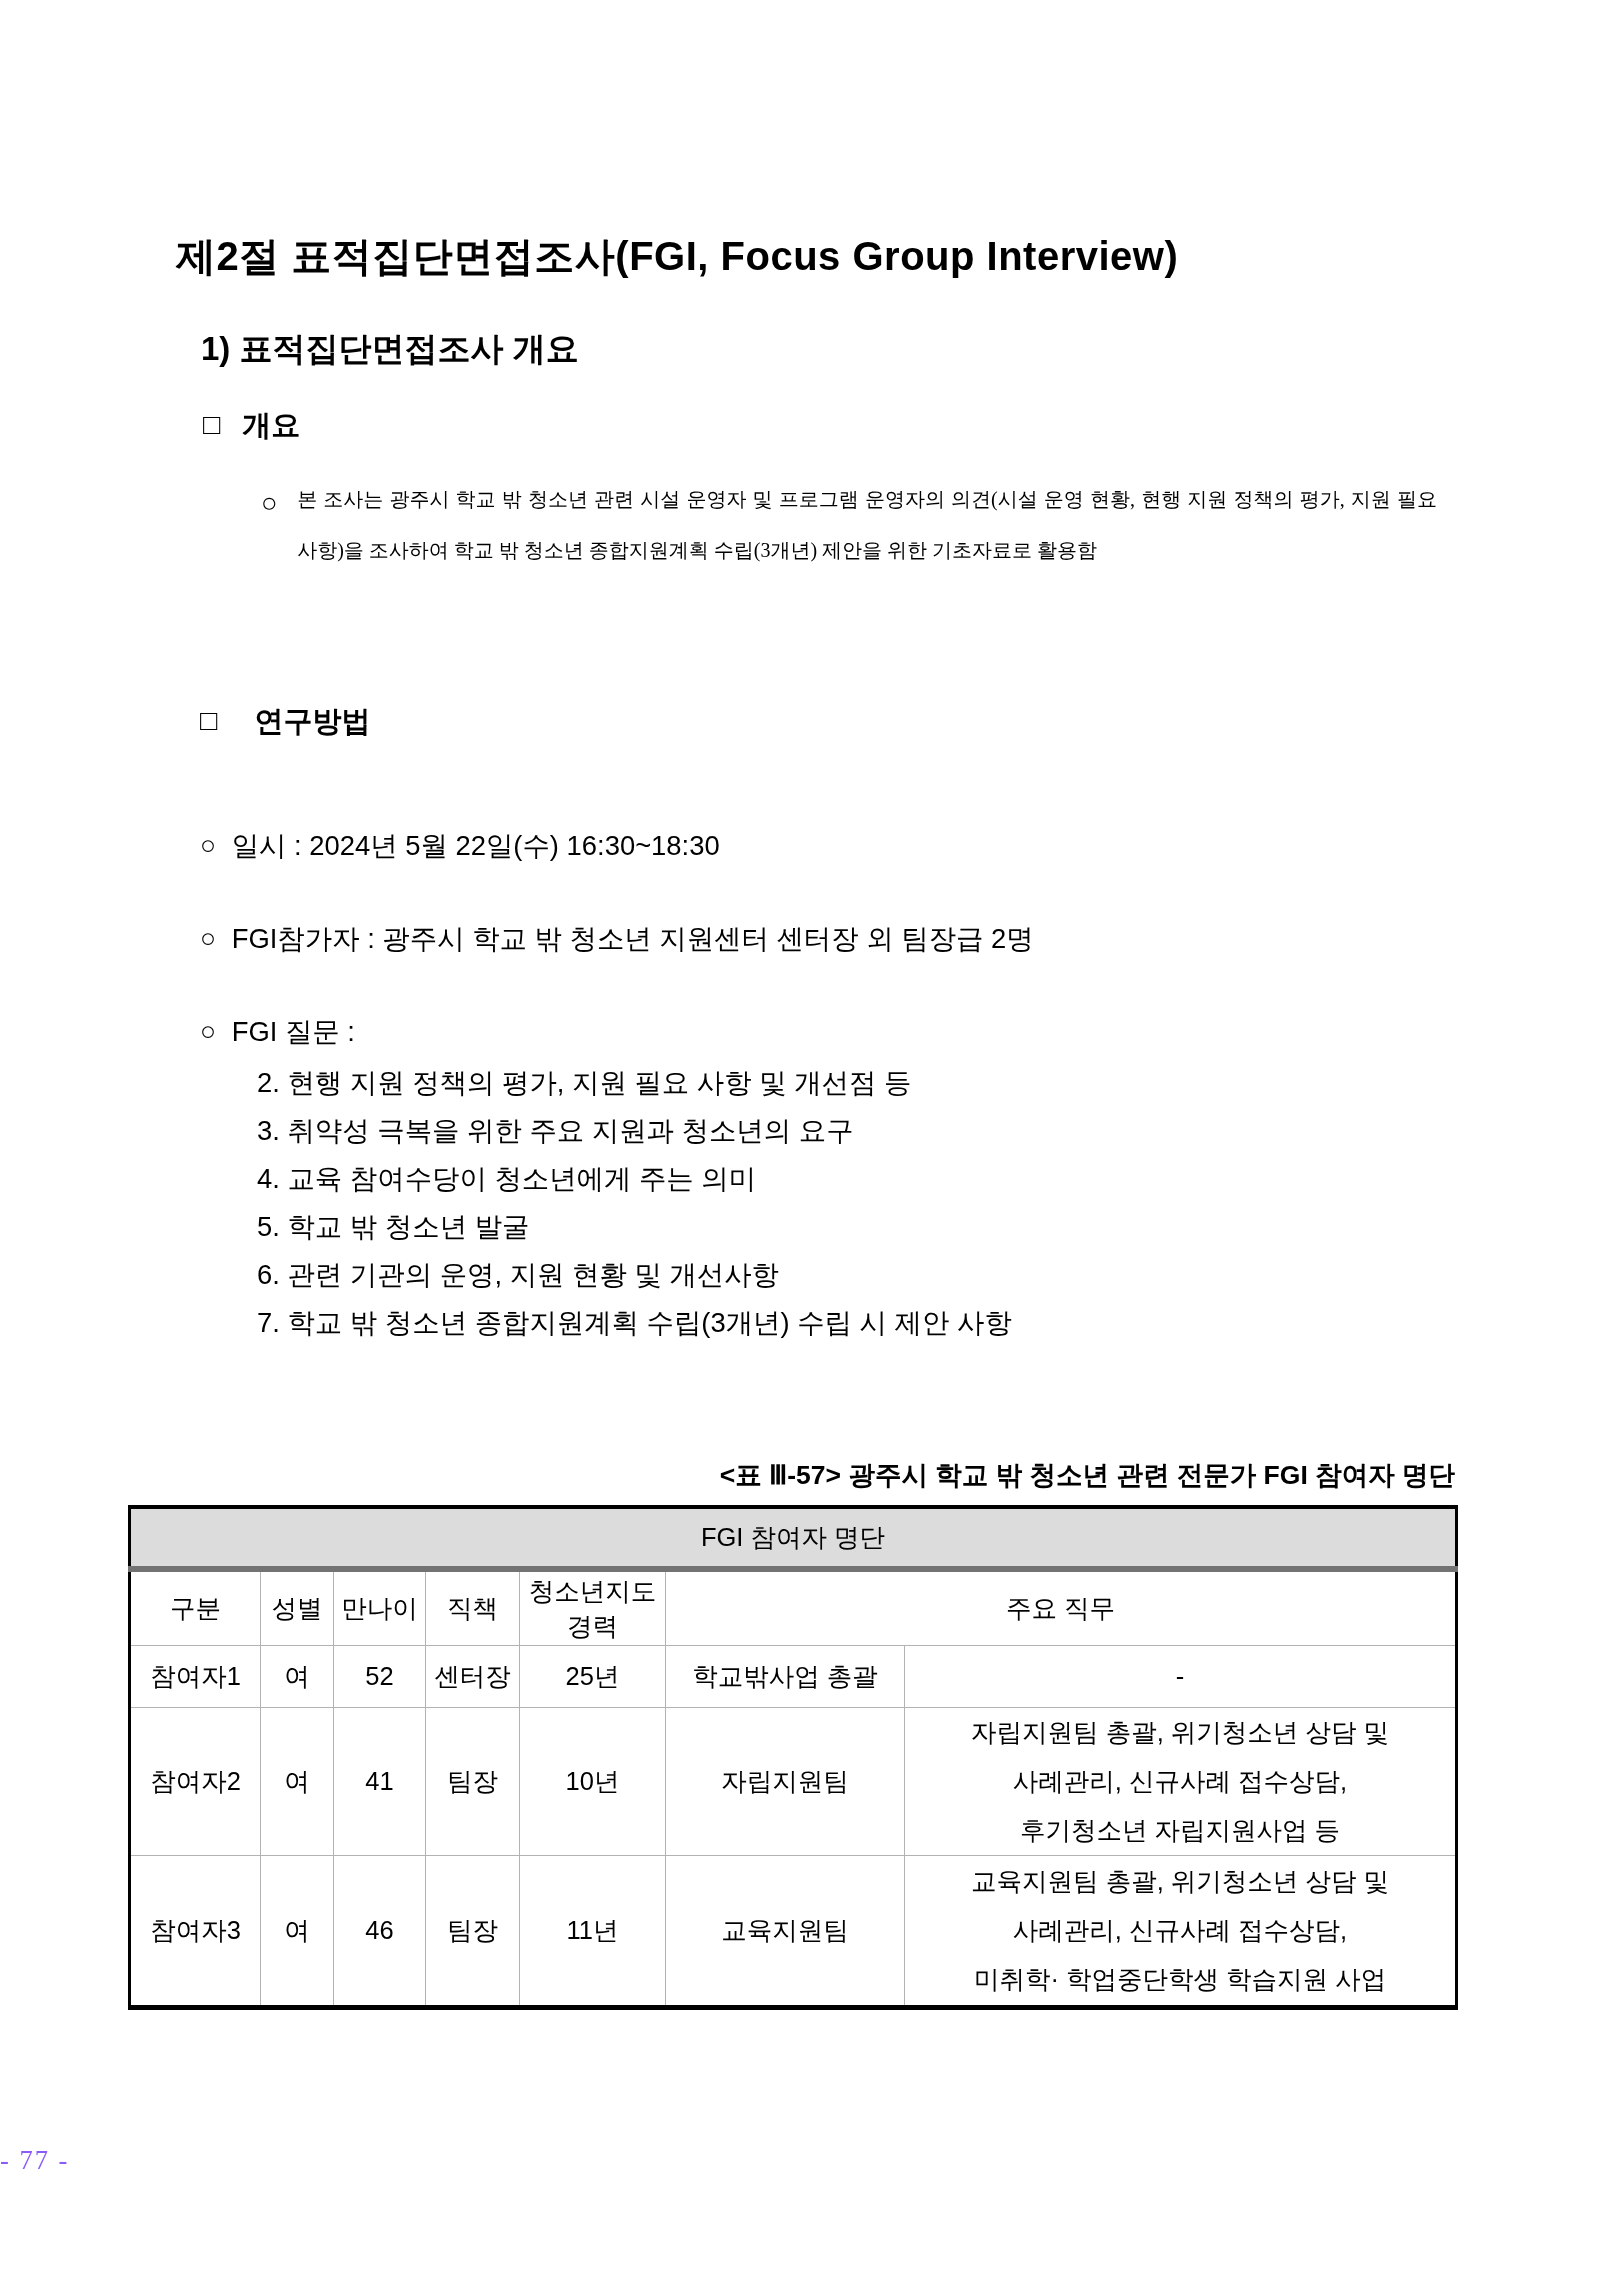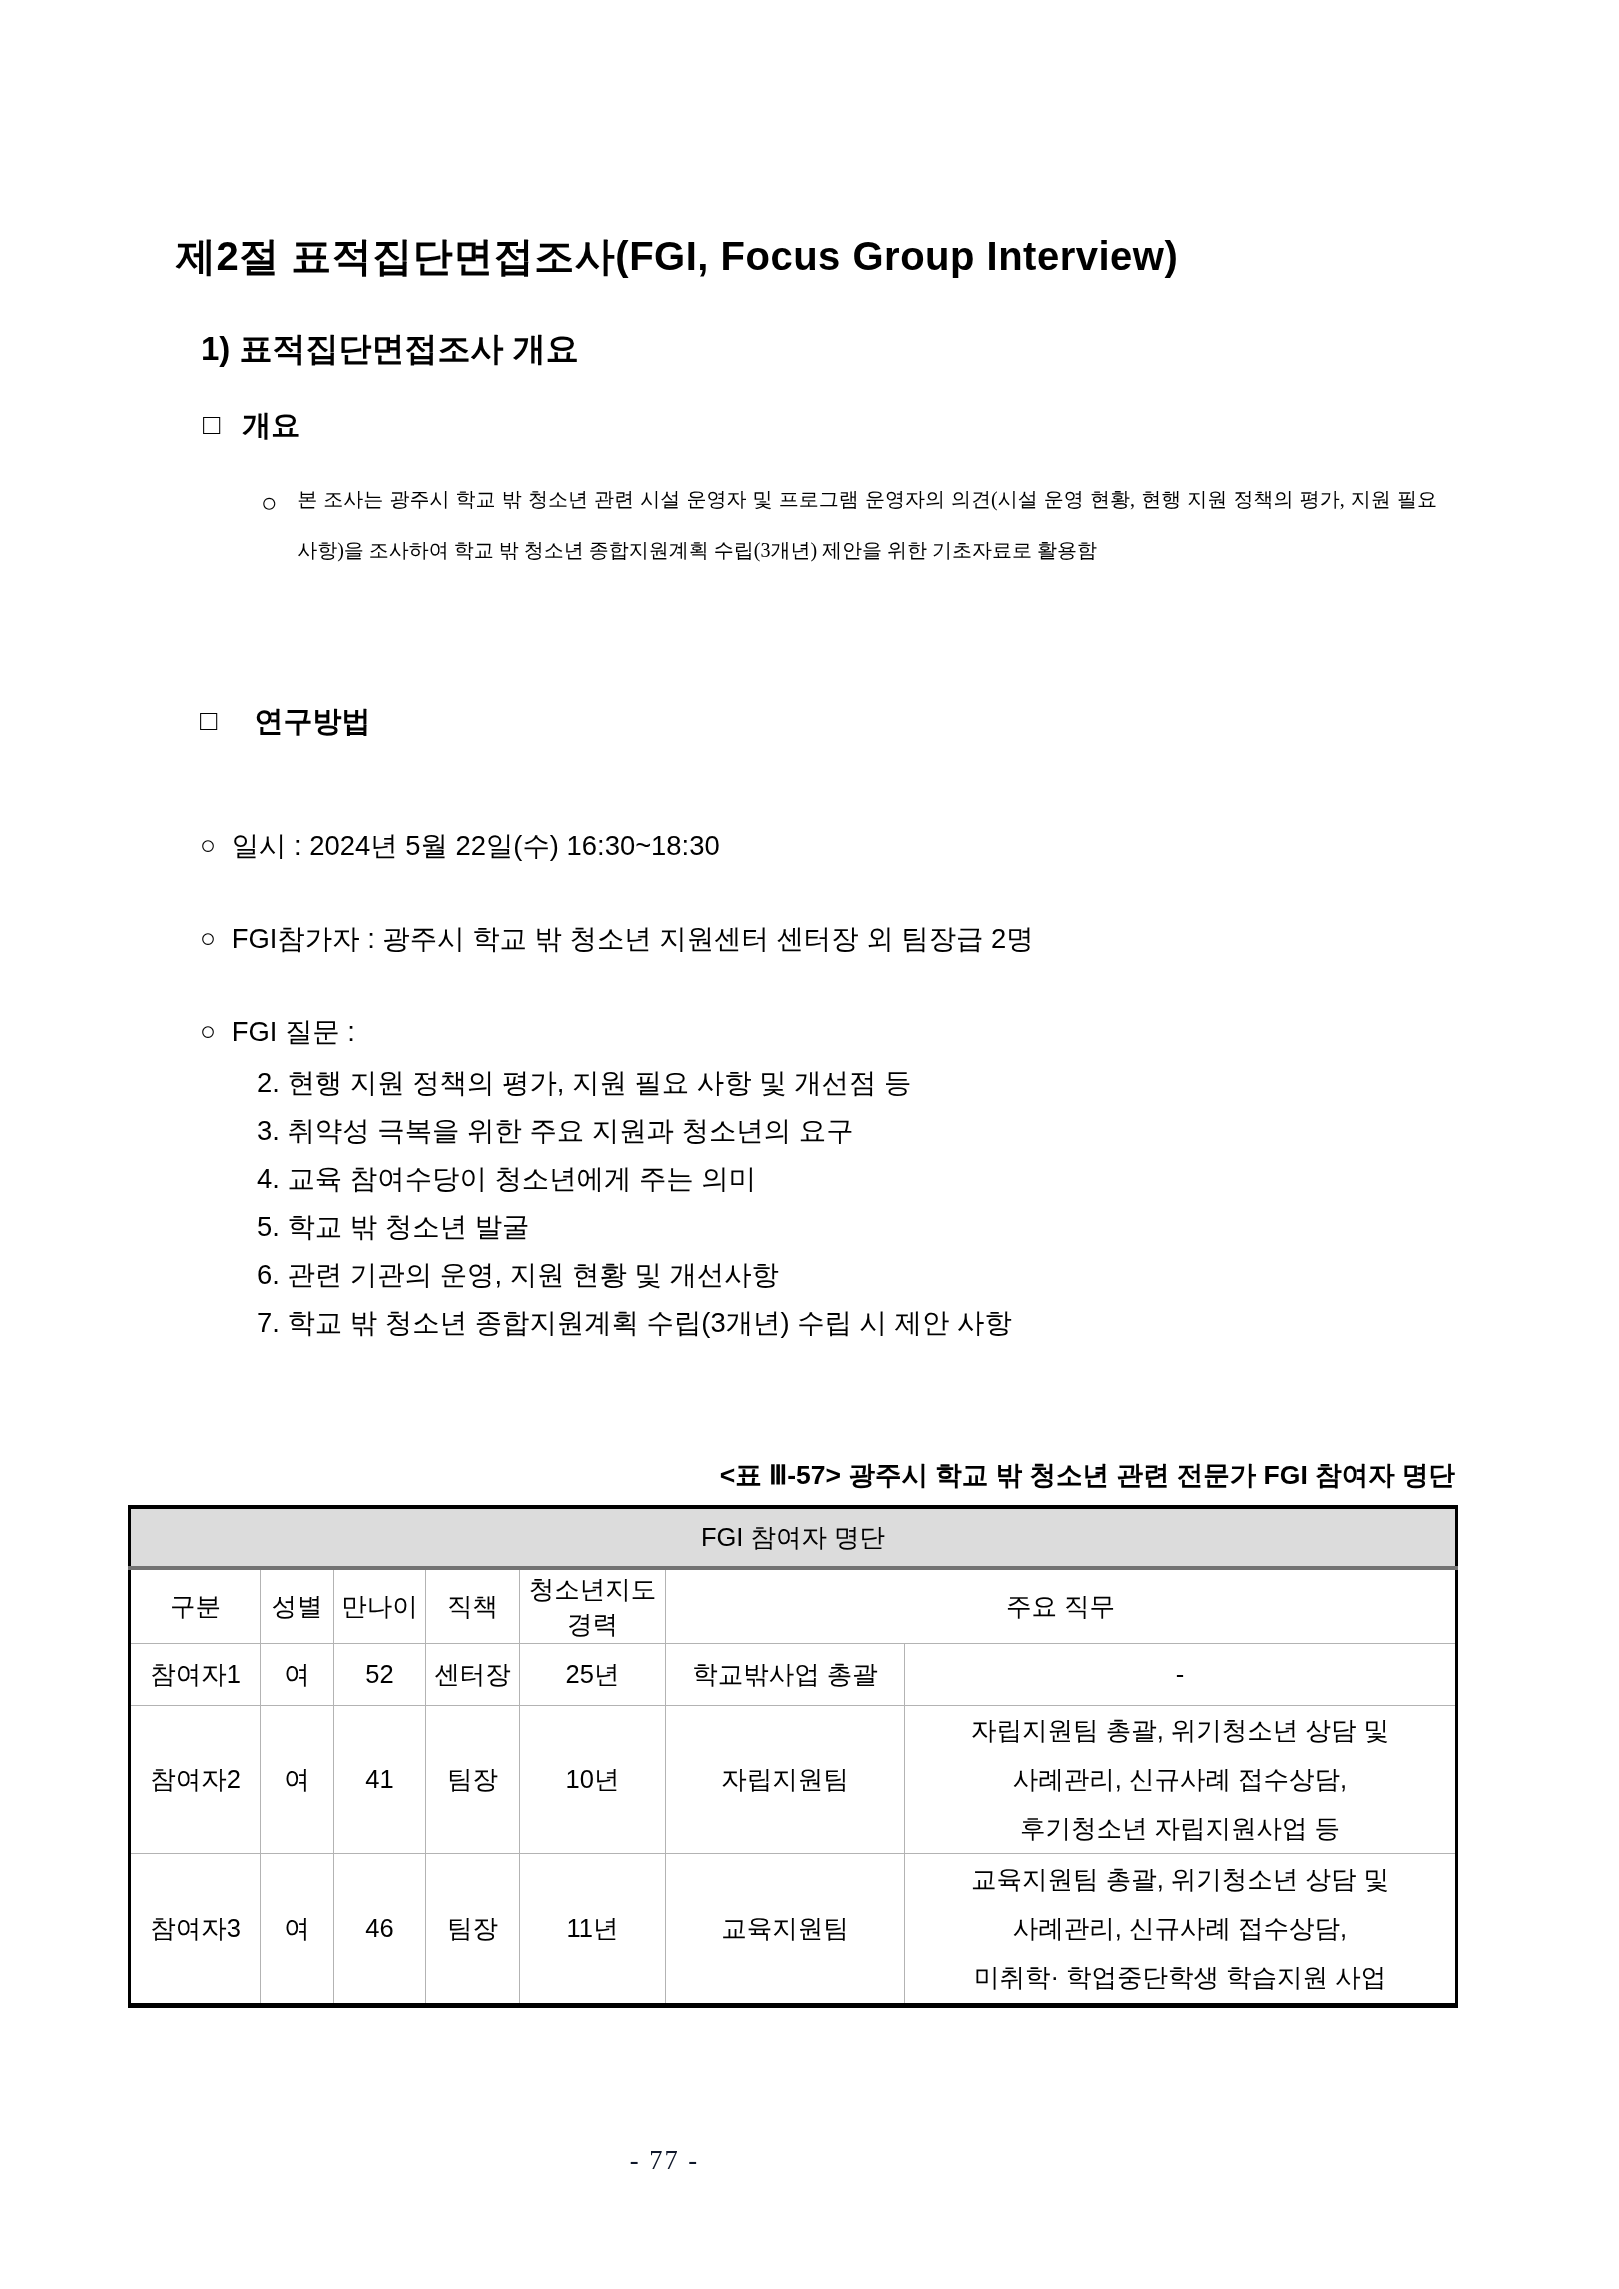--- a/index.html
+++ b/index.html
@@ -116,35 +116,34 @@
     vertical-align: middle;
     font-weight: normal;
     padding: 0 3.9px;
     overflow: hidden;
   }
   
   #fgi-table { border: 3.9px solid #000000; border-top-width: 4.9px; border-bottom-width: 5.9px; }
   #fgi-table .title-row th {
     background: #dcdcdc;
     height: 57px;
-    border-bottom: 4px solid #737373;
+    border-bottom: 6px solid #737373;
   }
   #fgi-table .head-row th { height: 73px; line-height: 35px; white-space: pre-line; }
   #fgi-table .row-1 td { height: 61px; }
   #fgi-table .row-2 td { height: 145px; }
   #fgi-table .row-3 td { height: 149px; }
   #fgi-table td.duty   { white-space: pre-line; line-height: 49px; }
 
   #page-number {
     left: 0; top: 2145px;
     width: 1329px;
-    text-align: center;
     font-family: "Liberation Serif", serif;
     font-size: 26.5px;
-    color: #0f172a;
+    color: #8b5cf6;
     letter-spacing: 2px;
   }
 </style>
 </head>
 <body>
 
 <div id="page">
 
   <div id="doc-title" class="abs">제2절 표적집단면접조사(FGI, Focus Group Interview)</div>
 

